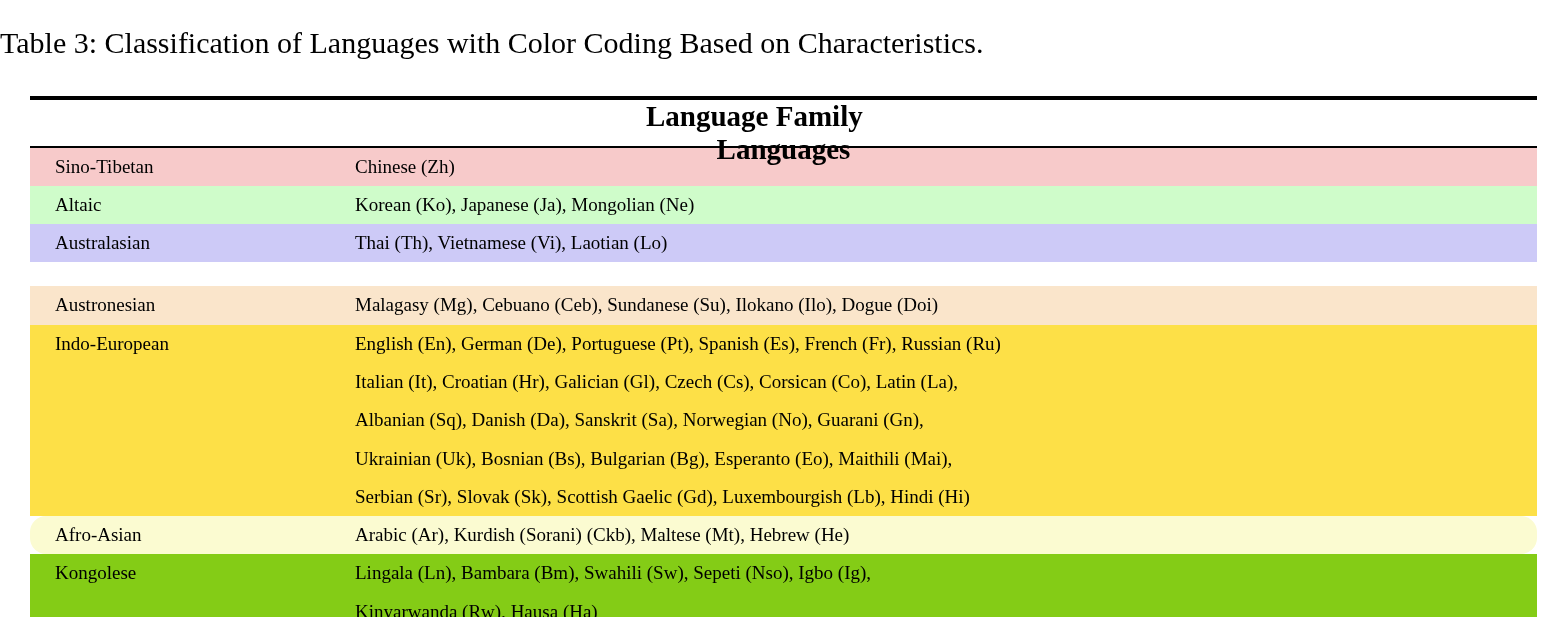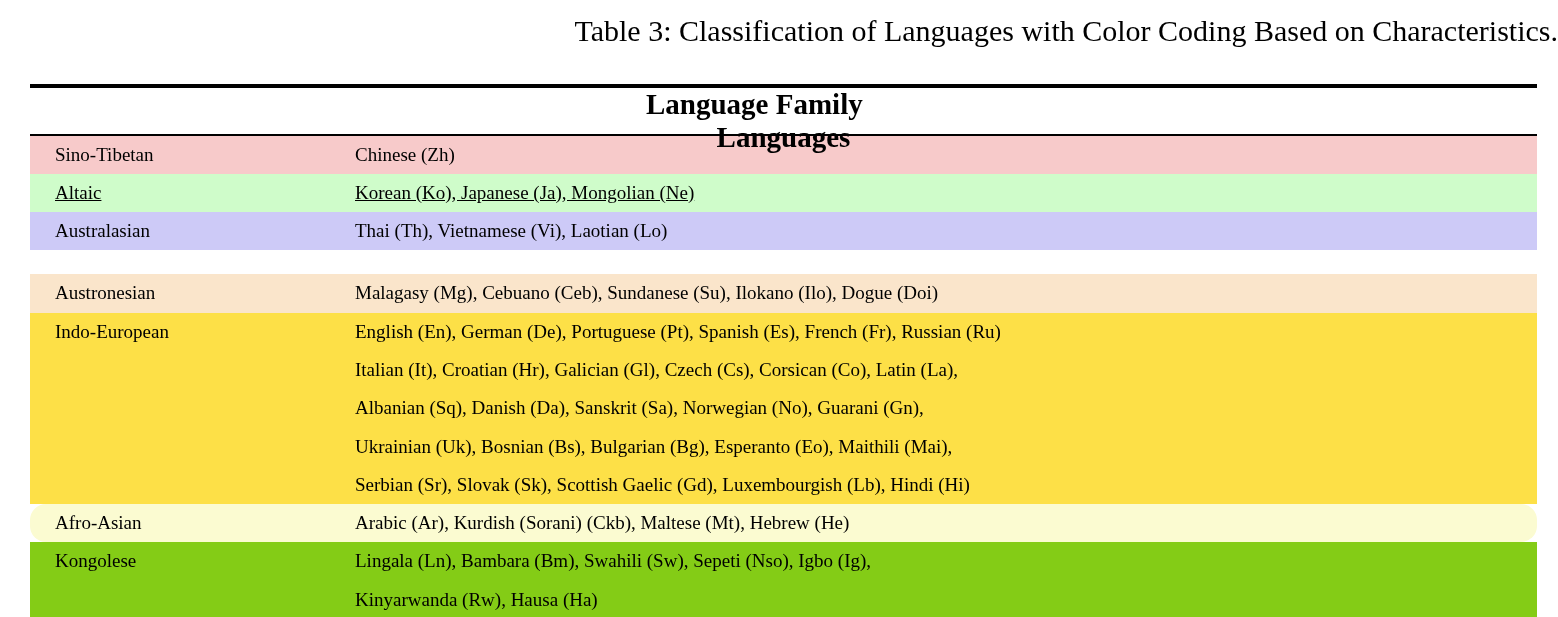--- a/index.html
+++ b/index.html
@@ -8,22 +8,22 @@
     background: #ffffff;
   }
   body {
     width: 1558px;
     height: 617px;
     font-family: "Liberation Serif", serif;
     color: #000000;
     overflow: hidden;
   }
   .caption {
-    padding-top: 13px;
-    text-align: right;
+    padding-top: 25px;
+    text-align: left;
     font-size: 30px;
     line-height: 35px;
   }
   .table-wrap {
     margin-left: 30px;
     margin-top: 36px;
     width: 1507px;
   }
   .rule-thick {
     height: 4px;
@@ -75,21 +75,21 @@
 
   <div class="rule-thin"></div>
 
   <div class="data-row" data-row="0" style="background: rgb(247, 202, 202);">
     <div class="cell-family">Sino-Tibetan</div>
     <div class="cell-langs">
       <div class="lang-line">Chinese (Zh)</div>
     </div>
   </div>
 
-  <div class="data-row" data-row="1" style="background: rgb(207, 252, 202); text-decoration: underline;">
+  <div class="data-row" data-row="1" style="background: rgb(207, 252, 202);">
     <div class="cell-family">Altaic</div>
     <div class="cell-langs">
       <div class="lang-line">Korean (Ko), Japanese (Ja), Mongolian (Ne)</div>
     </div>
   </div>
 
   <div class="data-row" data-row="2" style="background: rgb(205, 202, 247);">
     <div class="cell-family">Australasian</div>
     <div class="cell-langs">
       <div class="lang-line">Thai (Th), Vietnamese (Vi), Laotian (Lo)</div>

